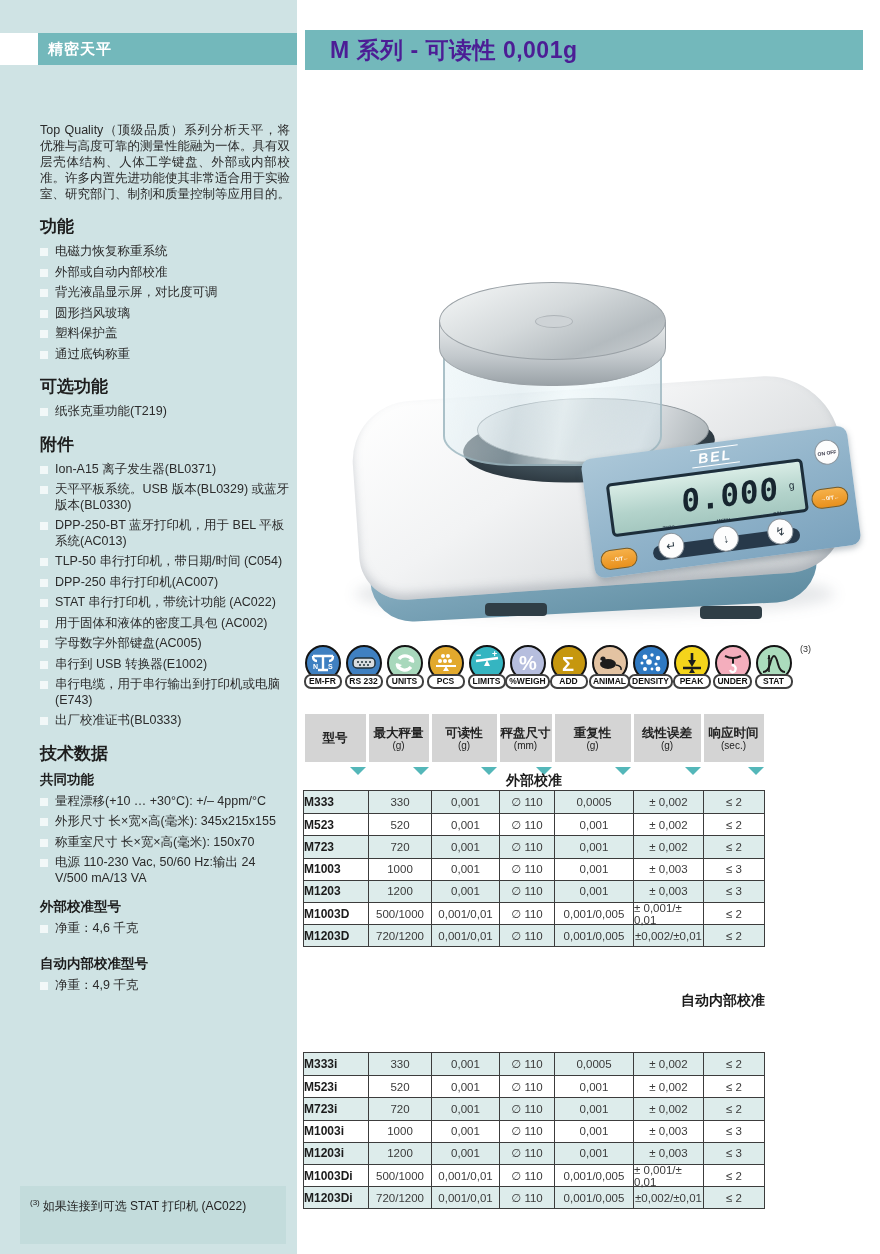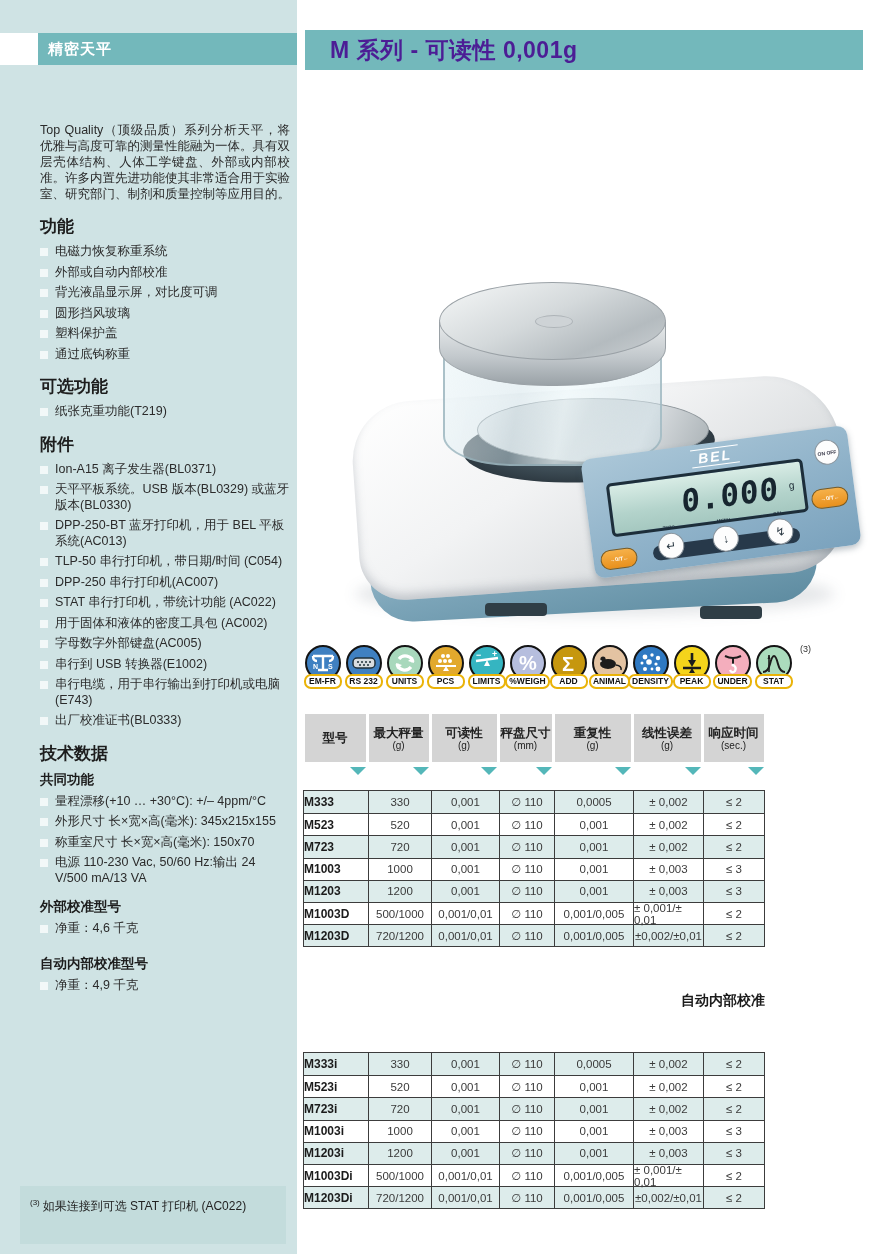--- a/index.html
+++ b/index.html
@@ -70,21 +70,21 @@
   .b-keyband{left:60px;top:95px;width:148px;height:15px;border-radius:8px;background:#27394a;}
   .b-key{top:84px;width:26px;height:26px;border-radius:50%;background:#fdfdfd;border:1px solid #8a949c;
     display:flex;align-items:center;justify-content:center;font-size:12px;color:#2c3a44;}
   .b-klabel{top:76px;width:26px;text-align:center;font-size:4.5px;color:#1e2e3c;font-weight:bold;}
   .bk1{left:66px;} .bk2{left:121px;} .bk3{left:176px;}
 
   
   #icon-strip{position:absolute;left:302px;top:645px;width:510px;display:flex;}
   .ficon{width:41px;display:flex;flex-direction:column;align-items:center;}
   .fcirc{width:36px;height:36px;border-radius:50%;border:2.5px solid #141414;display:flex;align-items:center;justify-content:center;overflow:hidden;}
-  .flabel{margin-top:-7px;background:#fff;border:2px solid #eab308;border-radius:7px;font-size:8.5px;font-weight:bold;
+  .flabel{margin-top:-7px;background:#fff;border:2px solid #404040;border-radius:7px;font-size:8.5px;font-weight:bold;
     color:#111;padding:1px 2px;min-width:38px;text-align:center;white-space:nowrap;z-index:2;line-height:9px;}
   #icon-note{position:absolute;left:800px;top:644px;font-size:9px;color:#333;}
 
   
   #table-header{position:absolute;left:303px;top:714px;width:462px;display:flex;}
   .thcol{display:flex;flex-direction:column;align-items:flex-end;padding:0 1.5px;}
   .thbox{width:100%;height:48px;background:var(--header-gray,#d4d4d4);display:flex;flex-direction:column;
     align-items:center;justify-content:center;}
   .thl1{font-size:12.5px;font-weight:bold;color:#222;line-height:14px;}
   .thl2{font-size:10px;color:#222;line-height:11px;}
@@ -474,20 +474,21 @@
     </div>
       <div class="thcol">
       <div class="thbox">
         <div class="thl1">响应时间</div>
         <div class="thl2">(sec.)</div>
       </div>
       <div class="tri"></div>
     </div>
     </div>
 
+  <div class="tbl-title" id="ext-title">外部校准</div>
   <div class="dtable" id="ext-table">
 
   <div class="trow">
       <span class="tcell">M333</span>
         <span class="tcell">330</span>
         <span class="tcell">0,001</span>
         <span class="tcell">∅ 110</span>
         <span class="tcell">0,0005</span>
         <span class="tcell">± 0,002</span>
         <span class="tcell">≤ 2</span>

